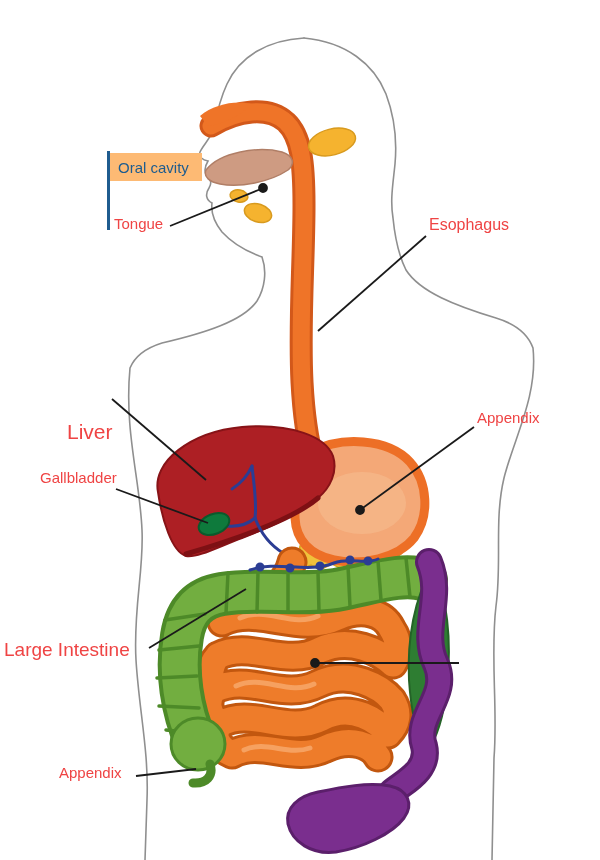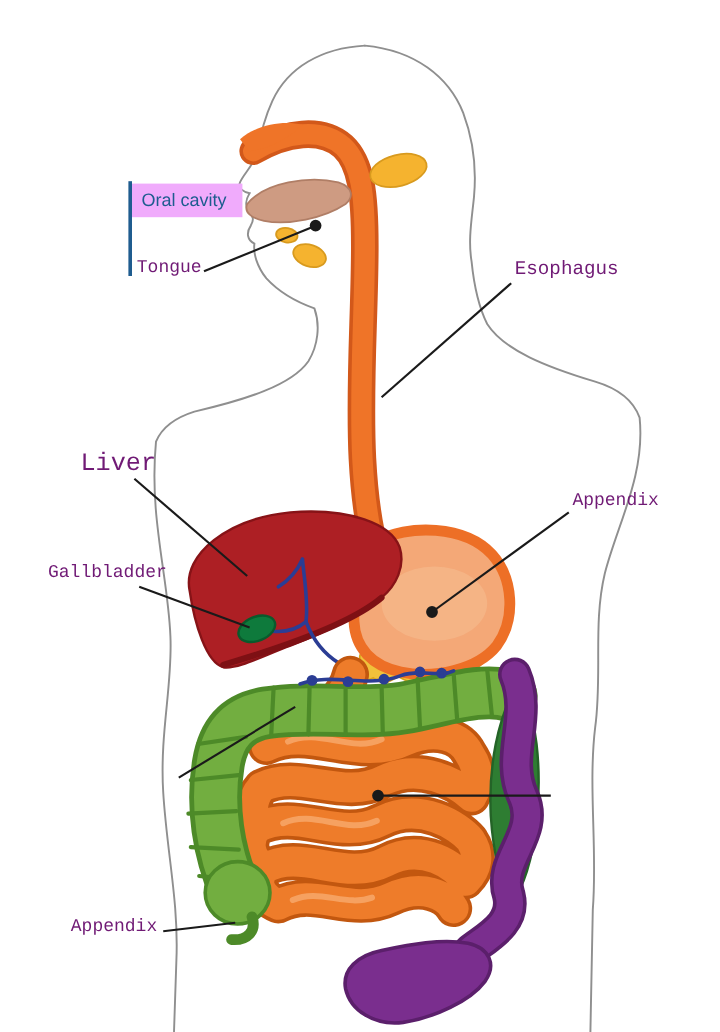--- a/index.html
+++ b/index.html
@@ -2,29 +2,29 @@
 <html><head>
 <meta charset="utf-8">
 <style>
   html,body{margin:0;padding:0;background:#ffffff;}
   #stage{
     position:relative;width:600px;height:860px;overflow:hidden;
     background:#ffffff;font-family:"Liberation Sans", sans-serif;
   }
   #art{position:absolute;left:0;top:0;}
   .lbl{
-    position:absolute;color:#701a75;white-space:nowrap;line-height:1.1;
-    font-family:Liberation Mono, monospace;
+    position:absolute;color:#ef4444;white-space:nowrap;line-height:1.1;
+    font-family:Liberation Sans, sans-serif;
   }
   .lbl-s{font-size:15px;}
   .lbl-m{font-size:18px;}
-  .lbl-l{font-size:21px;}
+  .lbl-l{font-size:21px;margin-top:44px;}
   #oral-box{
     position:absolute;left:110px;top:153px;width:92px;height:28px;
-    background:#f0abfc;display:flex;align-items:center;padding-left:8px;
+    background:#fdba74;display:flex;align-items:center;padding-left:8px;
     box-sizing:border-box;color:#1D5C8F;font-size:15px;
   }
   #oral-bar{
     position:absolute;left:107px;top:151px;width:3px;height:79px;background:#1F5C8F;
   }
 </style>
 </head>
 <body>
 
 <div id="stage">
@@ -162,14 +162,15 @@
 
   <div id="oral-bar"></div>
   <div id="oral-box">
     <span>Oral cavity</span>
   </div>
   <div class="lbl lbl-s" style="left:114px;top:216px;">Tongue</div>
   <div class="lbl lbl-s" style="left:429px;top:216px;font-size:16px;text-align:center;">Esophagus</div>
   <div class="lbl lbl-l" style="left:67px;top:376px;">Liver</div>
   <div class="lbl lbl-s" style="left:24px;top:470px;margin-left:16px;">Gallbladder</div>
   <div class="lbl lbl-s" style="left:477px;top:410px;">Appendix</div>
+  <div class="lbl lbl-m" style="left:4px;top:640px;font-size:19px;">Large Intestine</div>
   <div class="lbl lbl-s" style="left:59px;top:765px;">Appendix</div>
 </div>
 
 </body></html>

